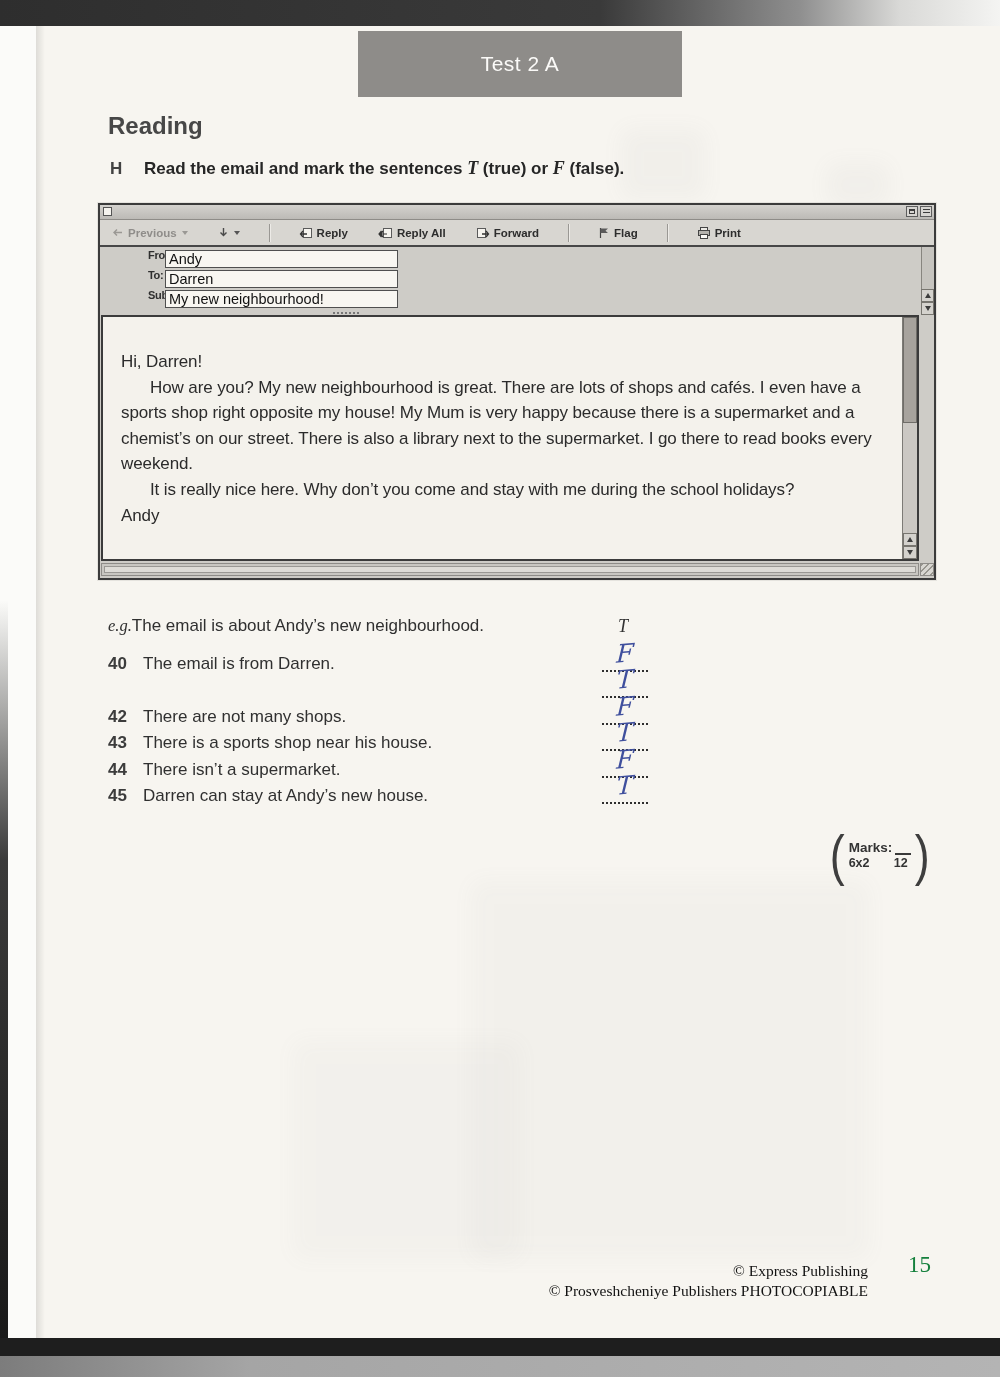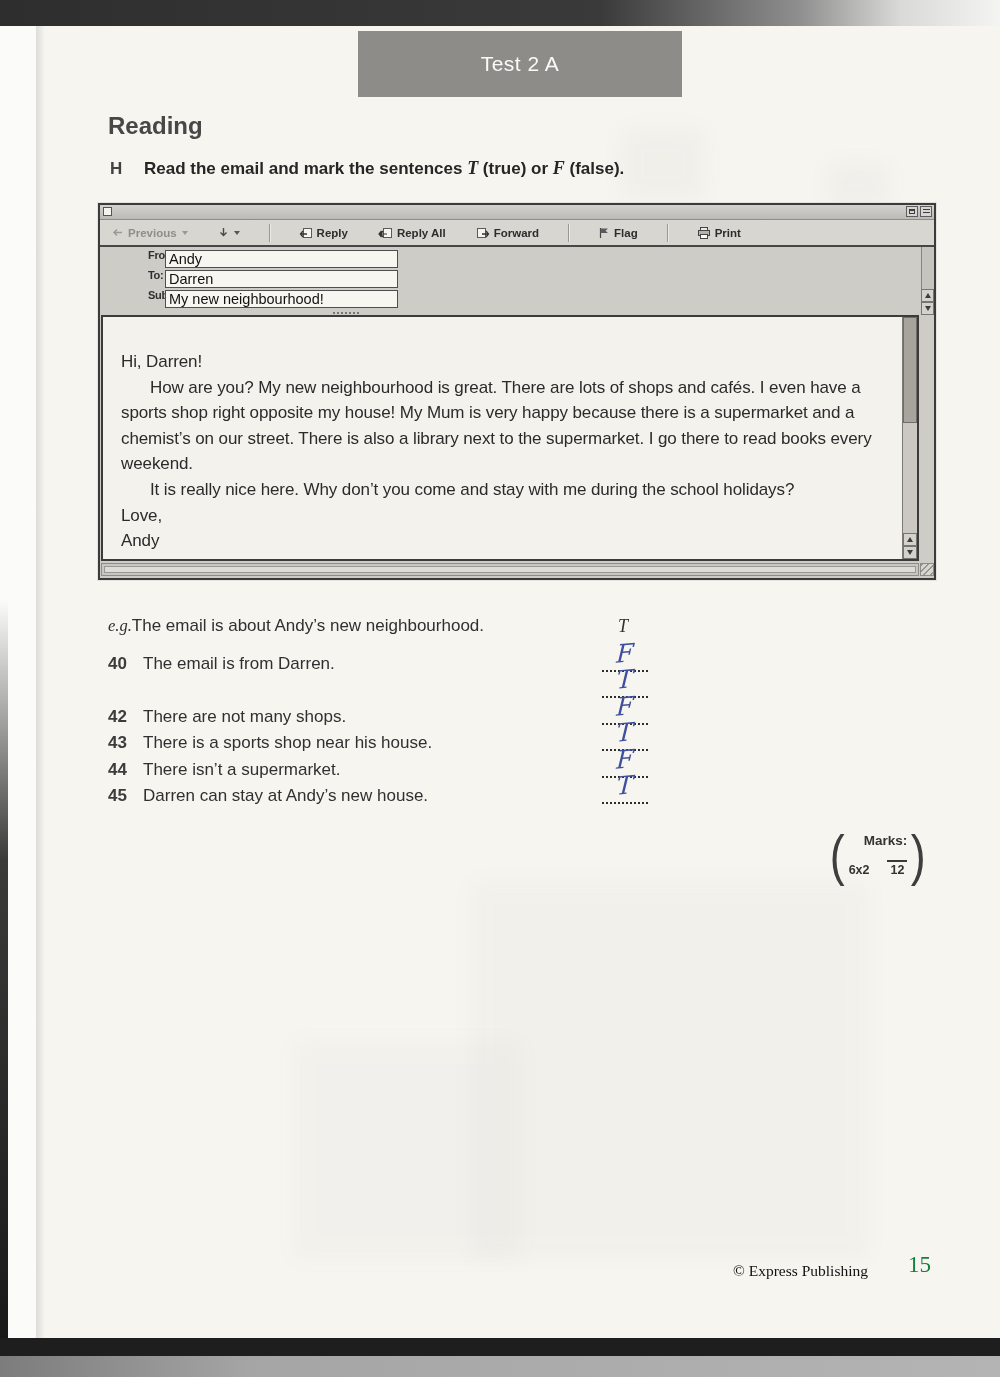--- a/index.html
+++ b/index.html
@@ -99,21 +99,21 @@
   .qnum { display:inline-block; width:35px; font-weight:700; color:#3c3c3c; }
   .ans { position:absolute; left:602px; width:46px; height:18px; }
   .ans .dots { position:absolute; left:0; right:0; bottom:0; border-bottom:2.5px dotted #2e2e2e; }
   .hand { position:absolute; left:50%; top:-15px; transform:translateX(-50%) rotate(-5deg) skewX(-8deg);
     font-family:"DejaVu Serif", serif; font-style:italic; font-size:25px; color:#3f4f9d; }
 
   
   .marks { left:828px; top:822px; width:100px; height:66px; display:flex; align-items:center; color:#3a3a3a; }
   .paren { font-size:56px; font-weight:400; line-height:62px; color:#3e3e3e; transform:scaleX(0.8); }
   .marks-inner { width:66px; padding:0 2px; }
-  .marks-r1 { display:flex; align-items:flex-end;flex-direction:column; }
+  .marks-r1 { display:flex; align-items:flex-end; }
   .marks-label { font-size:13.5px; font-weight:700; color:#333; }
   .blank { width:20px; border-bottom:2px solid #3a3a3a; height:14px; margin-left:3px; }
   .marks-r2 { display:flex; justify-content:space-between; font-size:12.5px; font-weight:700; color:#333; margin-top:1px; }
   .marks-total { margin-right:3px; }
 
   
   .foot { right:132px; top:1261px; text-align:right;
     font-family:"Liberation Serif", serif; font-size:15.5px; color:#121212; line-height:20px; }
   .pagenum { left:908px; top:1252px; font-family:"Liberation Serif", serif; font-size:23px; color:#15803d; }
 
@@ -230,21 +230,20 @@
           </div>
       </div>
     </div>
     <div class="abs subj-dots"></div>
 
     <div class="abs mailbody">
       <div class="bodytext">
         <p>Hi, Darren!</p>
         <p class="indent">How are you? My new neighbourhood is great. There are lots of shops and cafés. I even have a sports shop right opposite my house! My Mum is very happy because there is a supermarket and a chemist’s on our street. There is also a library next to the supermarket. I go there to read books every weekend.</p>
         <p class="indent">It is really nice here. Why don’t you come and stay with me during the school holidays?</p>
-        <p>Love,</p>
         <p>Andy</p>
       </div>
       <div class="bodyscroll">
         <div class="thumb"></div>
         <div class="sbtn bs-up">
             <span class="tri-up"></span>
           </div>
         <div class="sbtn bs-dn">
             <span class="tri-dn"></span>
           </div>
@@ -317,20 +316,21 @@
       <div class="marks-r2">
         <span>6x2</span>
         <span class="marks-total">12</span>
       </div>
     </div>
     <span class="paren">)</span>
   </div>
 
   <div class="abs foot">
     <div>© Express Publishing</div>
+    <div>© Prosveshcheniye Publishers PHOTOCOPIABLE</div>
   </div>
   <div class="abs pagenum">15</div>
 
   <div class="abs spine"></div>
   <div class="abs edge-top"></div>
   <div class="abs edge-bottom-black"></div>
   <div class="abs edge-bottom-gray"></div>
 </div>
 
 </body></html>

